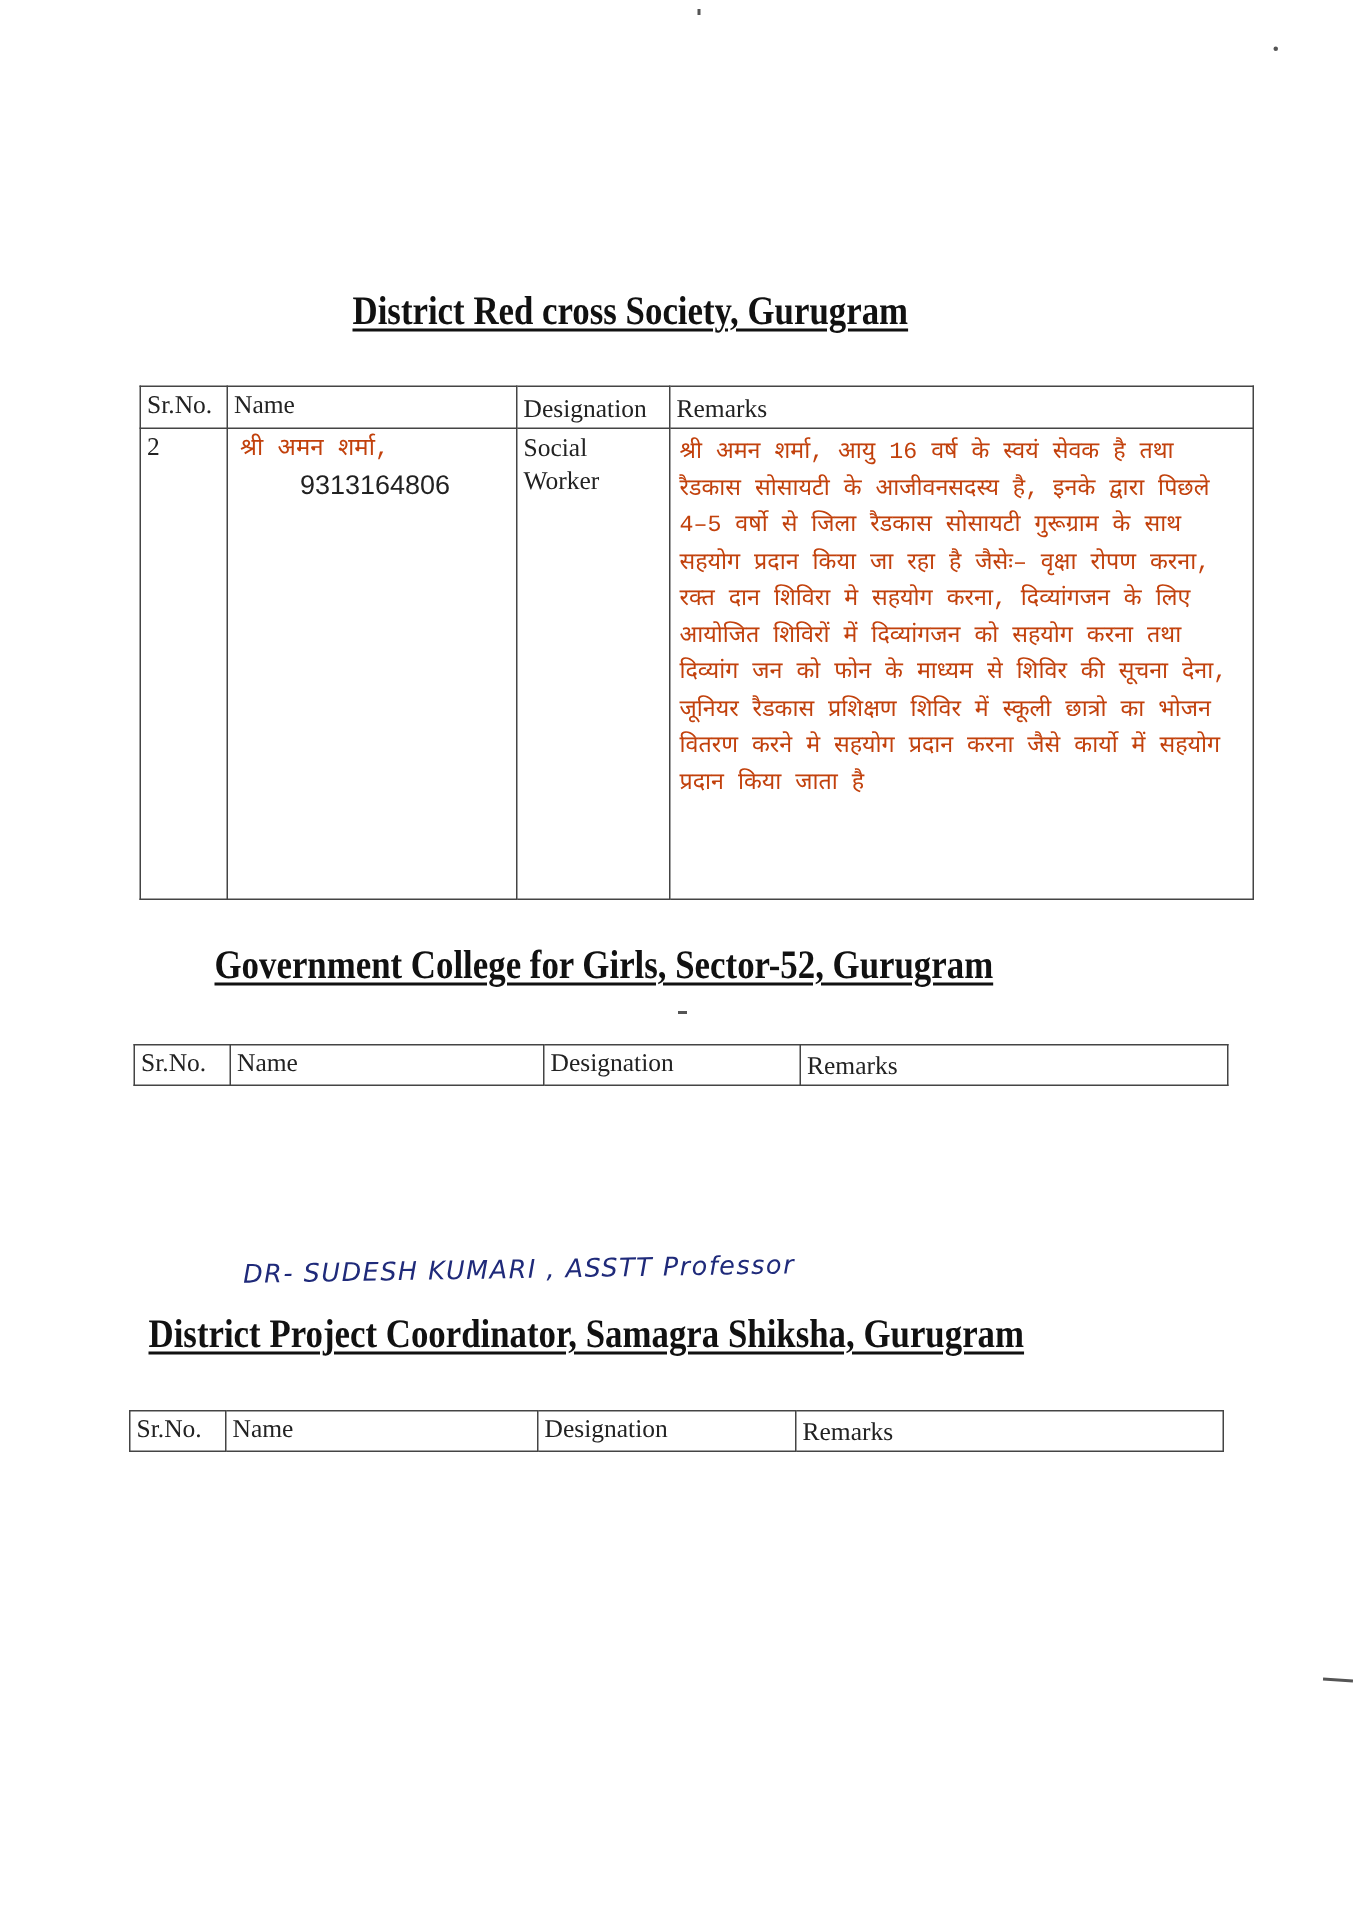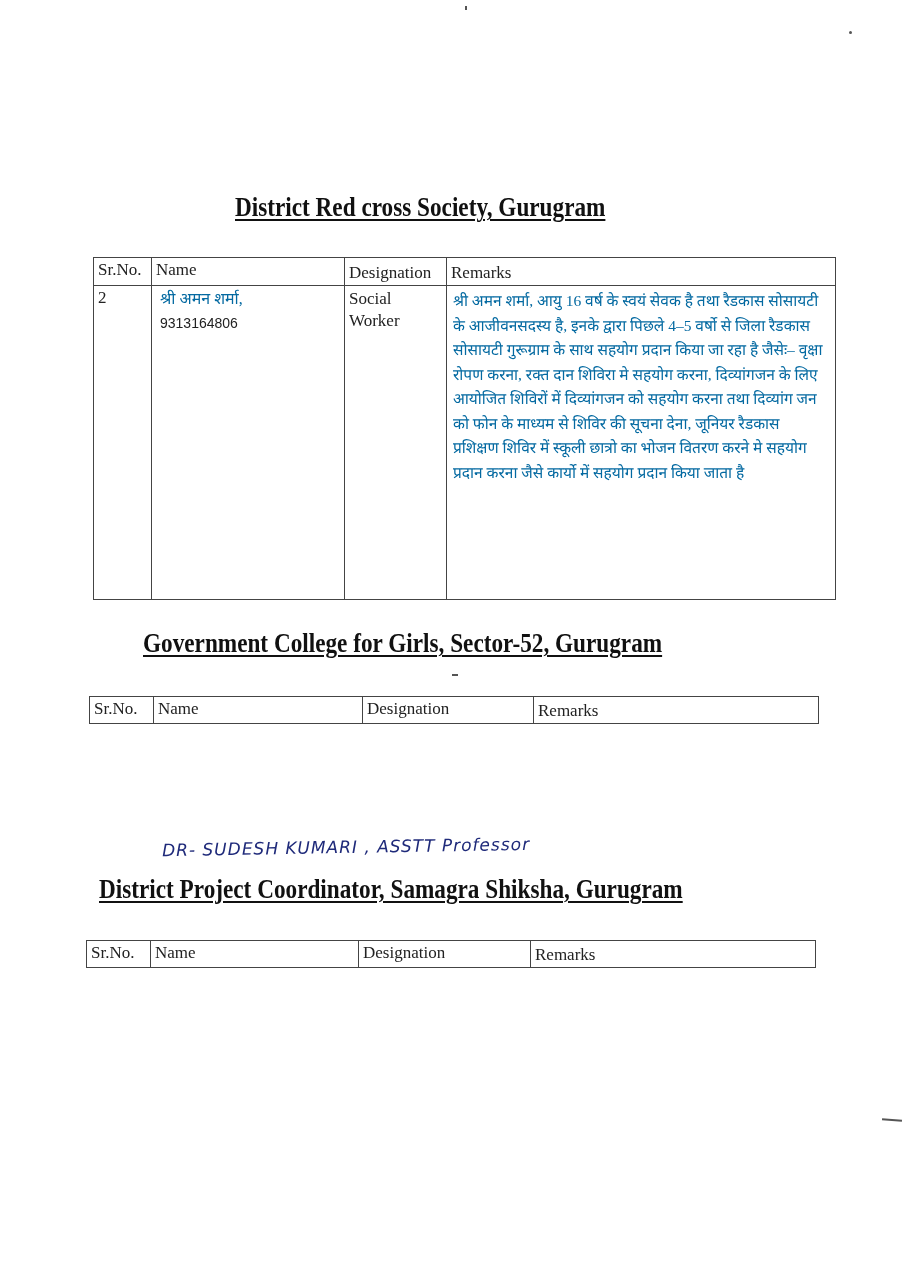--- a/index.html
+++ b/index.html
@@ -14,21 +14,21 @@
       transform: scaleX(0.86); transform-origin: left center;
     }
     table.doc {
       position: absolute; border-collapse: collapse; table-layout: fixed;
       font-family: "Liberation Serif", serif; font-size: 17px; color: #222;
     }
     table.doc td {
       border: 1.3px solid #444; vertical-align: top; padding: 1px 4px;
       line-height: 22px;
     }
-    .hi { font-family: Liberation Serif, serif; font-size: 15px; line-height: 24.5px; color: #0369a1; }
+    .hi { font-family: Liberation Mono, monospace; font-size: 15px; line-height: 24.5px; color: #c2410c; }
     .justify { text-align: justify; }
     .handwriting {
       position: absolute; font-family: "DejaVu Sans", sans-serif; font-style: italic;
       color: #1f2a7a; font-size: 17px; letter-spacing: 1px; white-space: nowrap;
       transform: rotate(-1deg);
     }
     .mark { position: absolute; background: #555; }
   </style>
 </head>
 <body>
@@ -50,21 +50,21 @@
       <tr>
     <td>Sr.No.</td>
     <td>Name</td>
     <td style="padding-top:4px;white-space:nowrap;overflow:hidden;">Designation</td>
     <td style="padding-top:4px;">Remarks</td>
   </tr>
   <tr style="height:314px;">
     <td>2</td>
     <td style="padding-left:8px;">
       <div class="hi" style="font-size:16px;">श्री अमन शर्मा,</div>
-      <div style="font-family:'Liberation Sans',sans-serif;font-size:14px;">9313164806</div>
+      <div style="font-family:'Liberation Sans',sans-serif;font-size:18px;text-align:center;">9313164806</div>
     </td>
     <td style="padding-top:2px;">Social Worker</td>
     <td class="hi" style="padding:3px 8px 2px 6px;font-size:15.5px;line-height:24.5px;">श्री अमन शर्मा, आयु 16 वर्ष के स्वयं सेवक है तथा रैडकास सोसायटी के आजीवनसदस्य है, इनके द्वारा पिछले 4–5 वर्षो से जिला रैडकास सोसायटी गुरूग्राम के साथ सहयोग प्रदान किया जा रहा है जैसेः– वृक्षा रोपण करना, रक्त दान शिविरा मे सहयोग करना, दिव्यांगजन के लिए आयोजित शिविरों में दिव्यांगजन को सहयोग करना तथा दिव्यांग जन को फोन के माध्यम से शिविर की सूचना देना, जूनियर रैडकास प्रशिक्षण शिविर में स्कूली छात्रो का भोजन वितरण करने मे सहयोग प्रदान करना जैसे कार्यो में सहयोग प्रदान किया जाता है</td>
   </tr>
 </tbody>
   </table>
 
 <div class="heading" style="left:143px;top:628px;font-size:27px;">Government College for Girls, Sector-52, Gurugram</div>
 <div class="mark" style="left:452px;top:674px;width:6px;height:2px;"></div>
 

